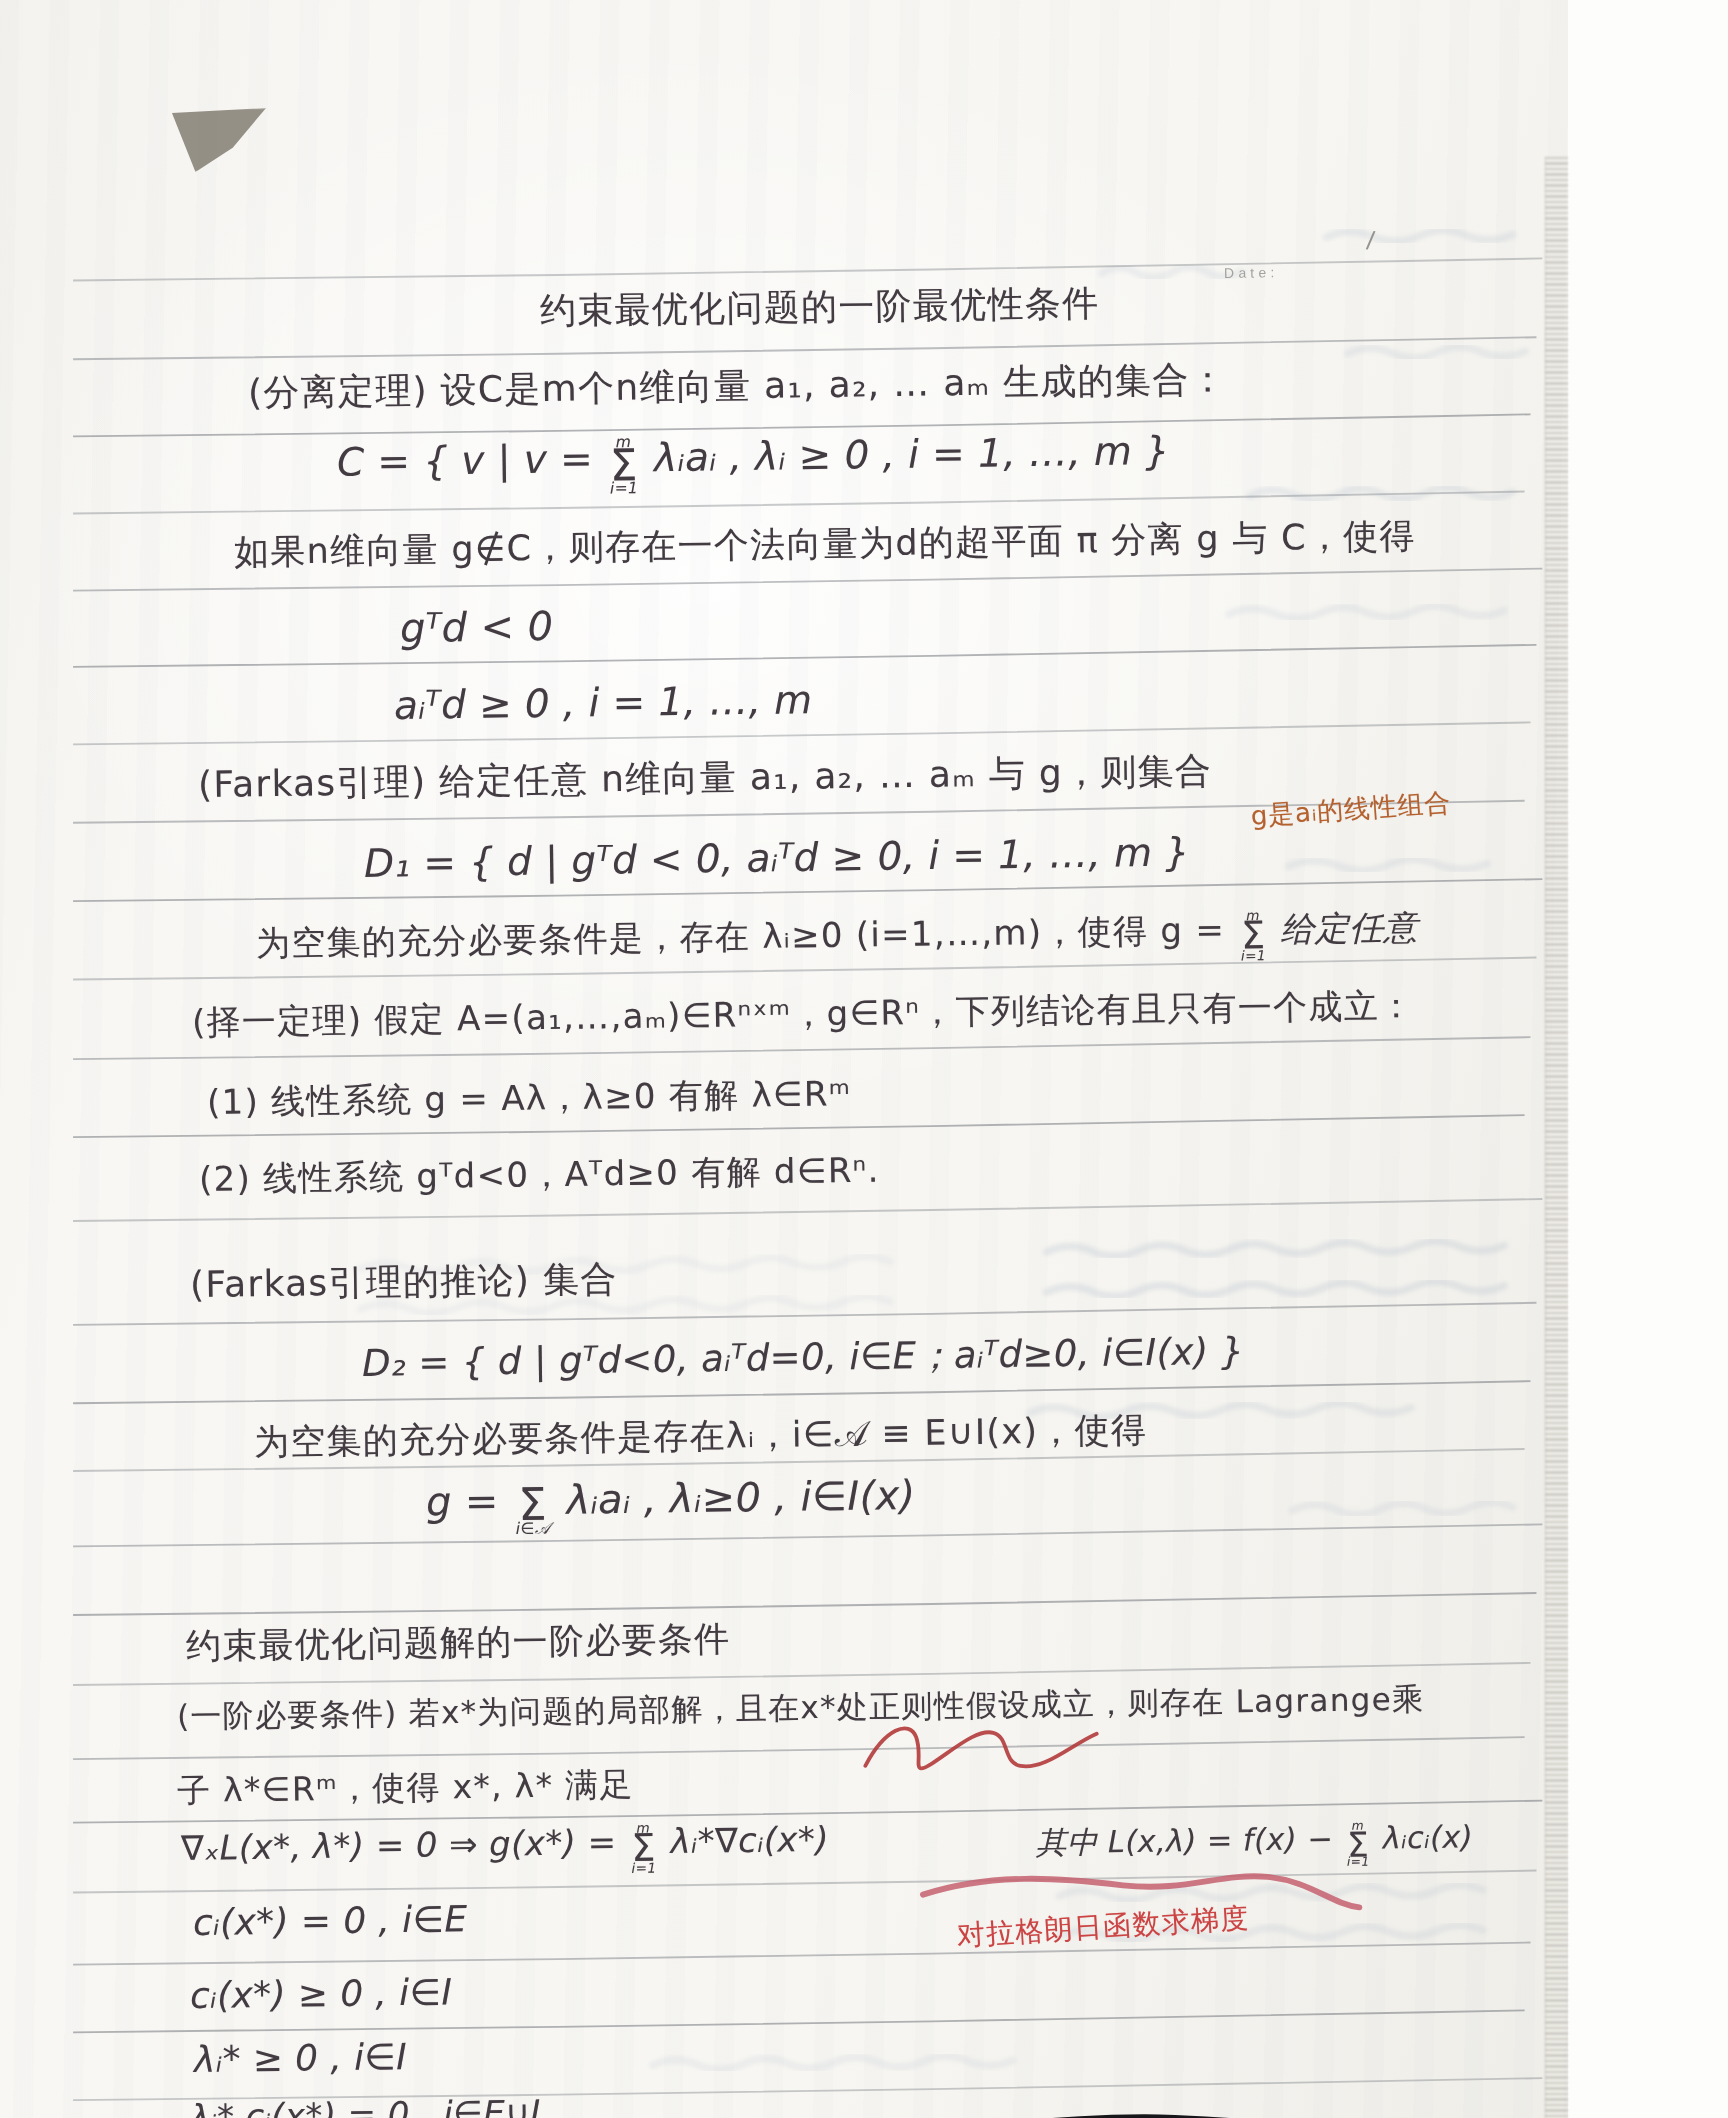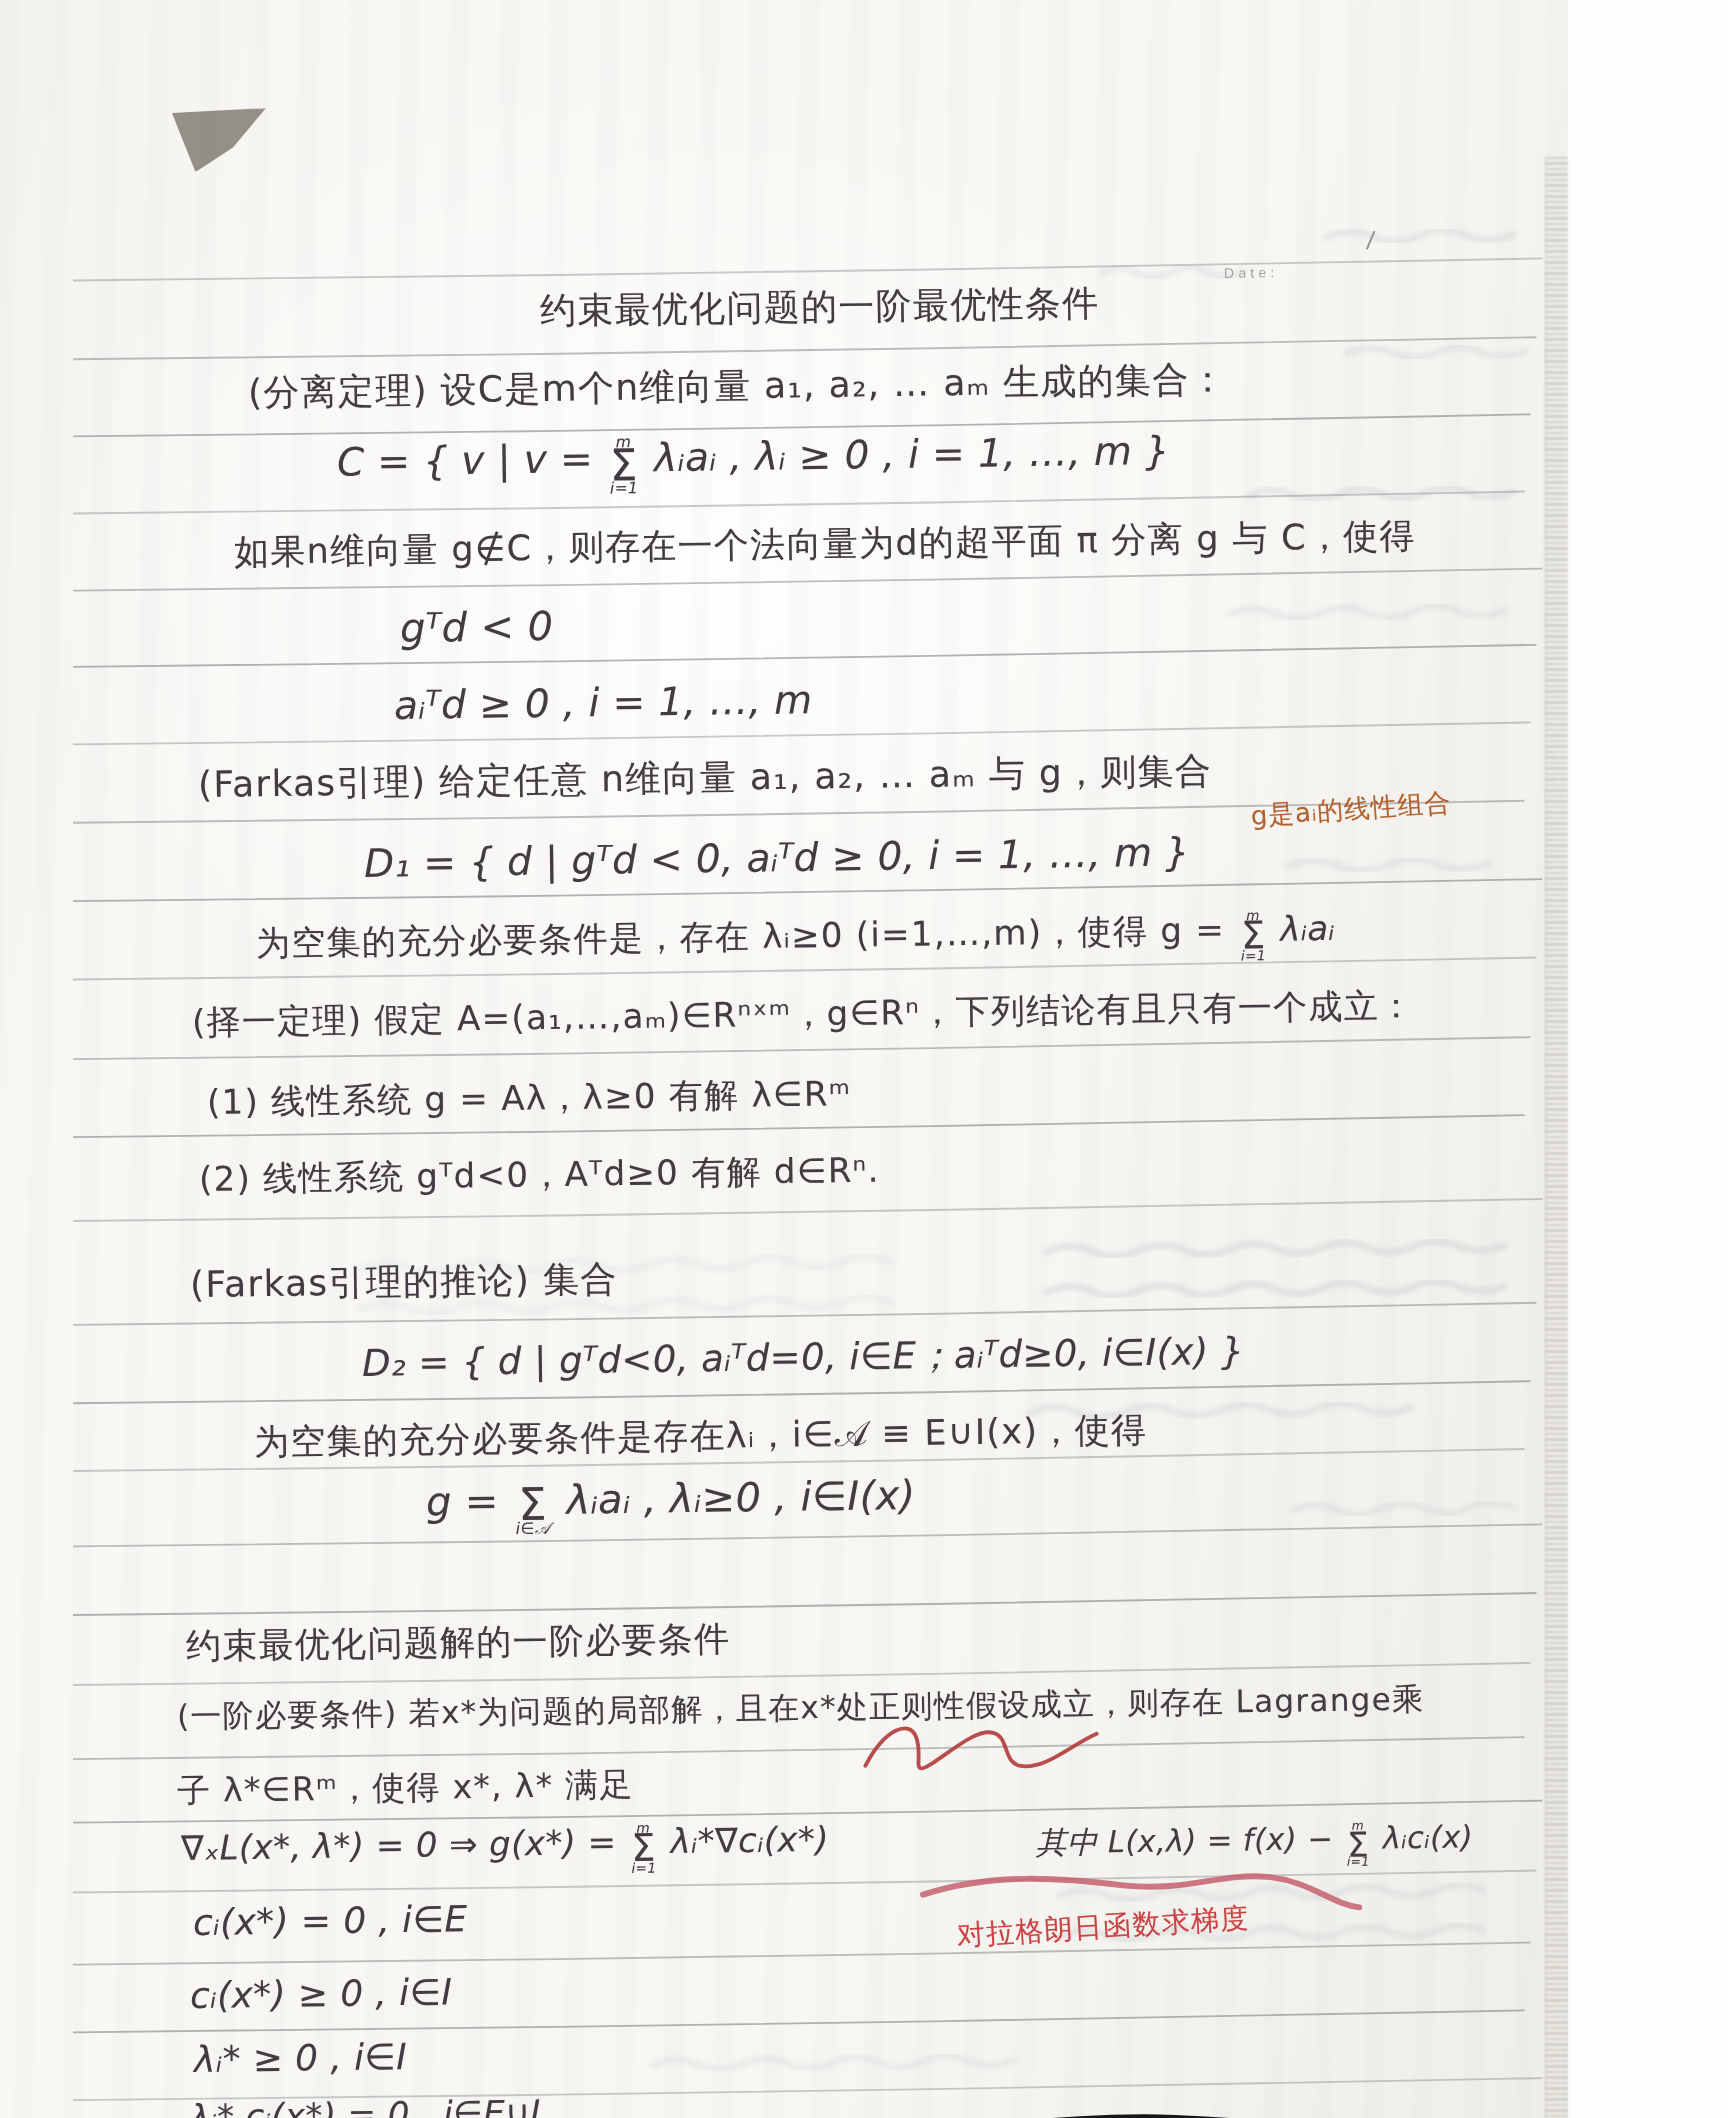--- a/index.html
+++ b/index.html
@@ -140,21 +140,21 @@
 
 <div class="row hand orange" style="left:1251px;top:799px;font-size:26px;transform:rotate(-4deg);letter-spacing:0.8px;">g是aᵢ的线性组合</div>
 
 <div class="row math" style="left:364px;top:841px;font-size:39px;">D₁ = { d | gᵀd &lt; 0, aᵢᵀd ≥ 0, i = 1, …, m }</div>
 
 <div class="row hand" style="left:256px;top:920px;font-size:34px;">
   <span>为空集的充分必要条件是，存在 λᵢ≥0 (i=1,…,m)，使得 g = </span><span class="bigsum math">
       <span class="st">m</span>
       <span class="ss">Σ</span>
       <span class="sb">i=1</span>
-    </span><span class="math"> λᵢaᵢ</span>
+    </span><span class="math"> 给定任意</span>
 </div>
 
 <div class="row hand" style="left:192px;top:1000px;font-size:34px;">(择一定理) 假定 A=(a₁,…,aₘ)∈Rⁿˣᵐ，g∈Rⁿ，下列结论有且只有一个成立：</div>
 
 <div class="row hand" style="left:207px;top:1080px;font-size:34px;">(1) 线性系统 g = Aλ，λ≥0 有解 λ∈Rᵐ</div>
 
 <div class="row hand" style="left:199px;top:1157px;font-size:34px;">(2) 线性系统 gᵀd&lt;0，Aᵀd≥0 有解 d∈Rⁿ.</div>
 
 <div class="row hand" style="left:190px;top:1261px;font-size:36px;">(Farkas引理的推论) 集合</div>
 

